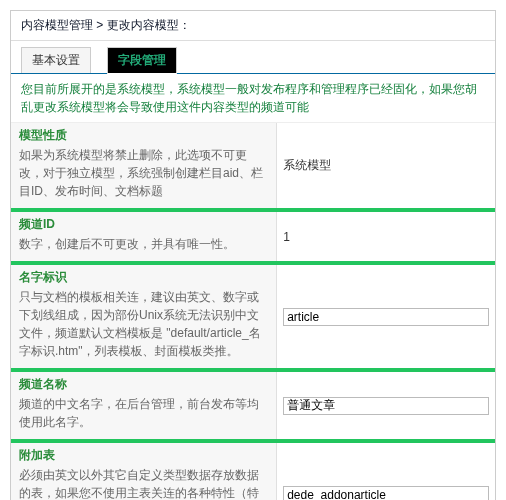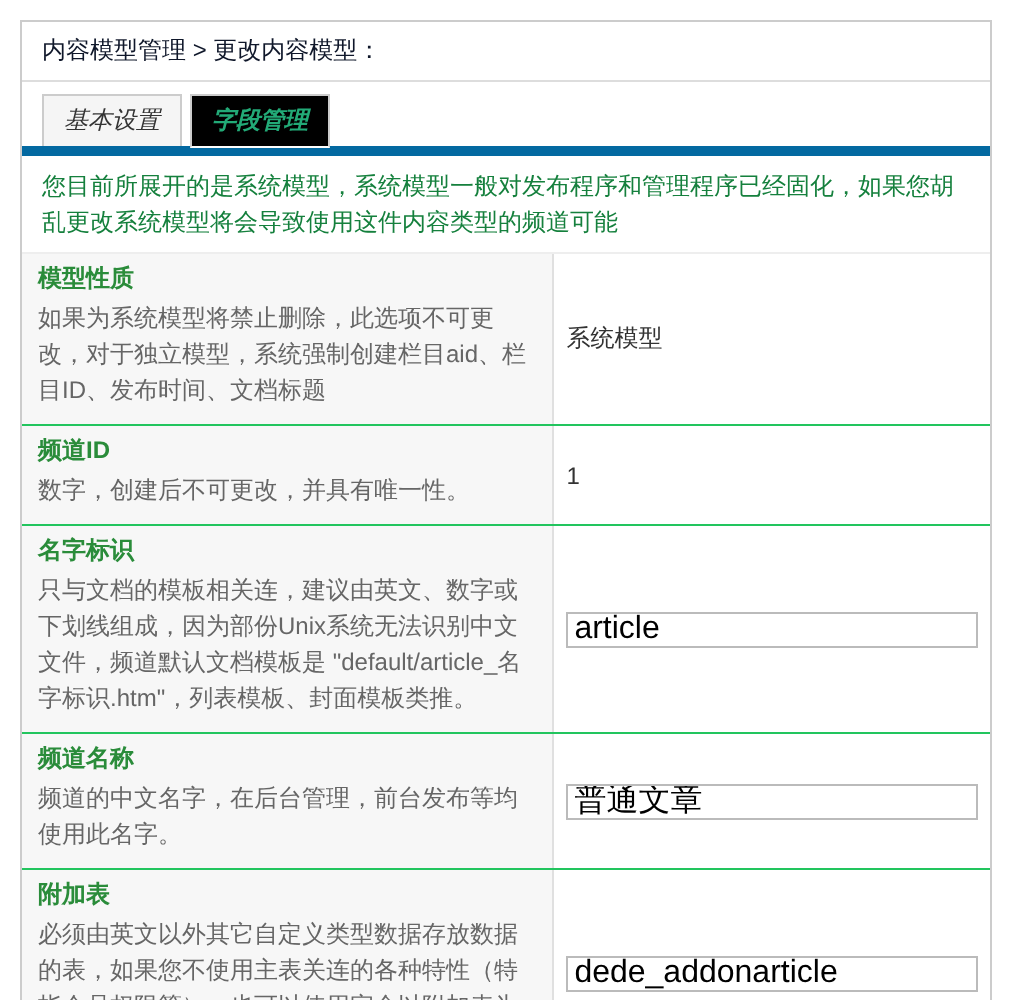--- a/index.html
+++ b/index.html
@@ -1,29 +1,29 @@
 <!DOCTYPE html>
 <html><head>
 <meta charset="utf-8">
 <style>
 * { margin:0; padding:0; box-sizing:border-box; }
 body { font-family: Arial, "Microsoft YaHei", sans-serif; font-size:12px; background:#fff; padding:10px; color:#333; }
 .wrap { width:486px; border:1px solid #ccc; background:#fff; }
 .breadcrumb { padding:6px 10px; font-size:12px; color:#0f172a; border-bottom:1px solid #ddd; }
-.tabs { display:flex; border-bottom:5px solid #0369a1; padding-left:10px; padding-top:6px; gap:4px;font-style:italic; }
+.tabs { display:flex; border-bottom:1px solid #0369a1; padding-left:10px; padding-top:6px; gap:16px; }
 .tab { padding:4px 10px; font-size:12px; border:1px solid #ccc; border-bottom:none; background:#f5f5f5; cursor:pointer; }
 .tab.active { background:#000000; color:#2a7; font-weight:bold; border-bottom:1px solid #fff; margin-bottom:-1px; }
 .warning { padding:6px 10px; font-size:12px; color:#15803d; line-height:1.5; border-bottom:1px solid #eee;font-family:Liberation Serif, serif; }
-.row { display:flex; border-bottom:1px solid #22c55e; min-height:22px; font-size:12px; }
+.row { display:flex; border-bottom:4px solid #22c55e; min-height:22px; font-size:12px; }
 .label-col { width:55%; padding:4px 8px; background:#f7f7f7; border-right:1px solid #e0e0e0; }
 .label-col.tall { padding:4px 8px 8px; }
 .label-col b { color:#2a8c3a; font-weight:bold; display:block; margin-bottom:2px; }
 .label-col .desc { color:#666; line-height:1.5; }
 .value-col { flex:1; padding:3px 6px; display:flex; align-items:center; gap:6px; }
-.txt-input { width:100%; height:18px; border:1px solid #bbb; font-size:16px; padding:0 3px; }
+.txt-input { width:100%; height:18px; border:1px solid #bbb; font-size:12px; padding:0 3px; }
 </style>
 </head>
 <body>
 
 <div class="wrap">
   <div class="breadcrumb">内容模型管理 &gt; 更改内容模型：</div>
   <div class="tabs">
     <div class="tab">基本设置</div>
     <div class="tab active">字段管理</div>
   </div>

